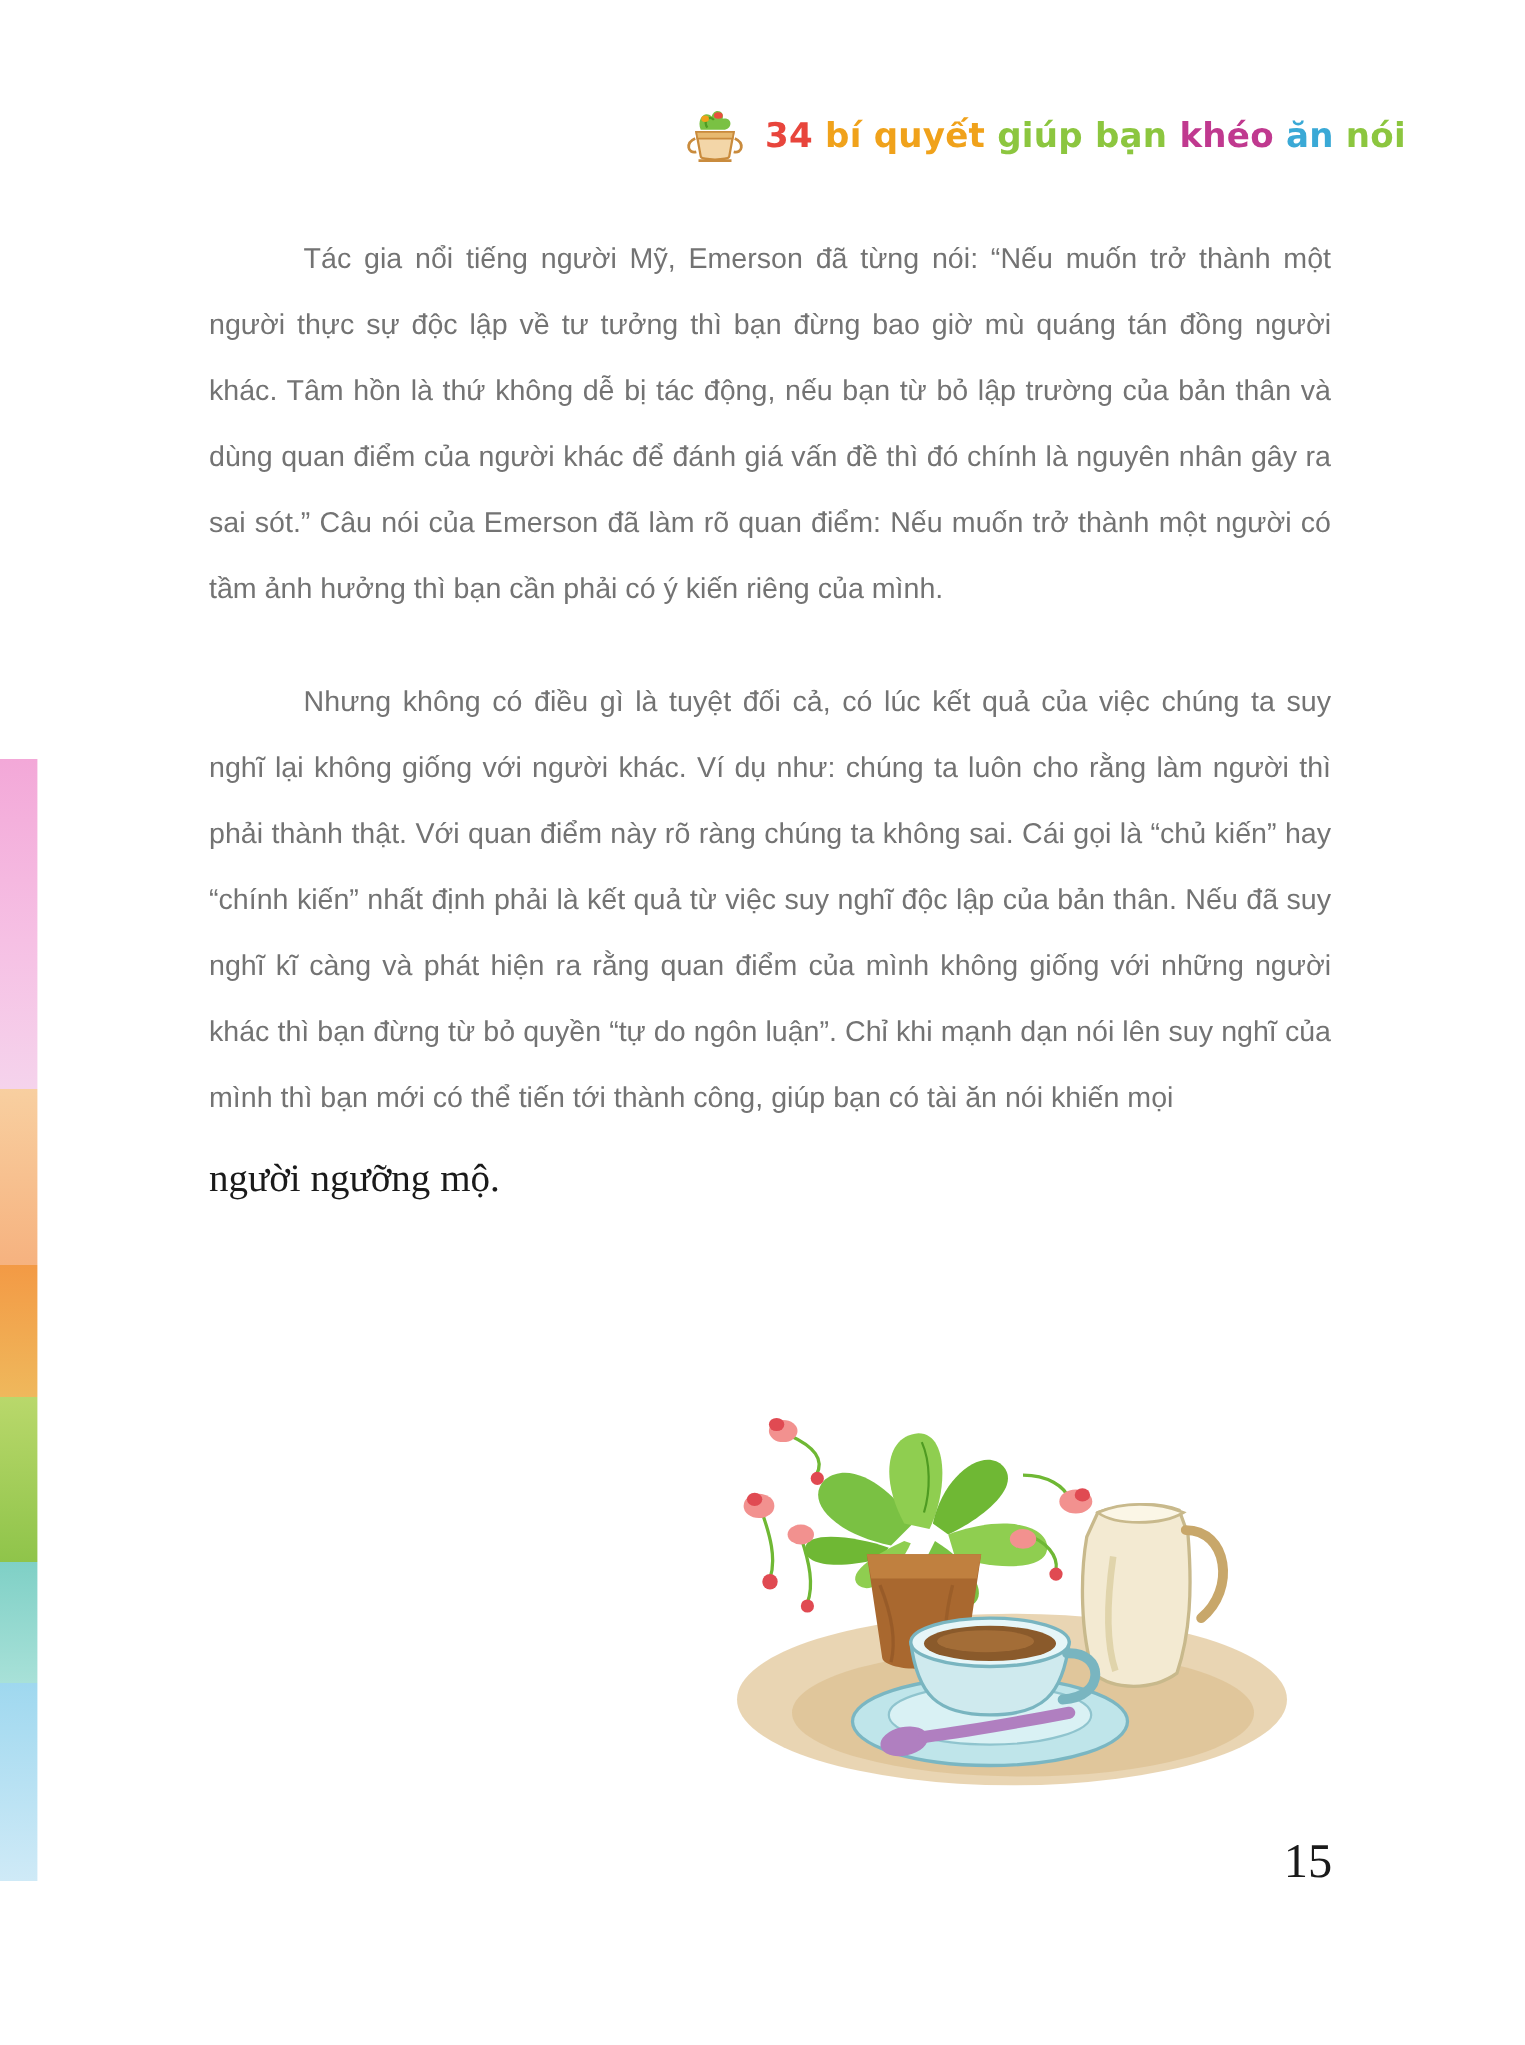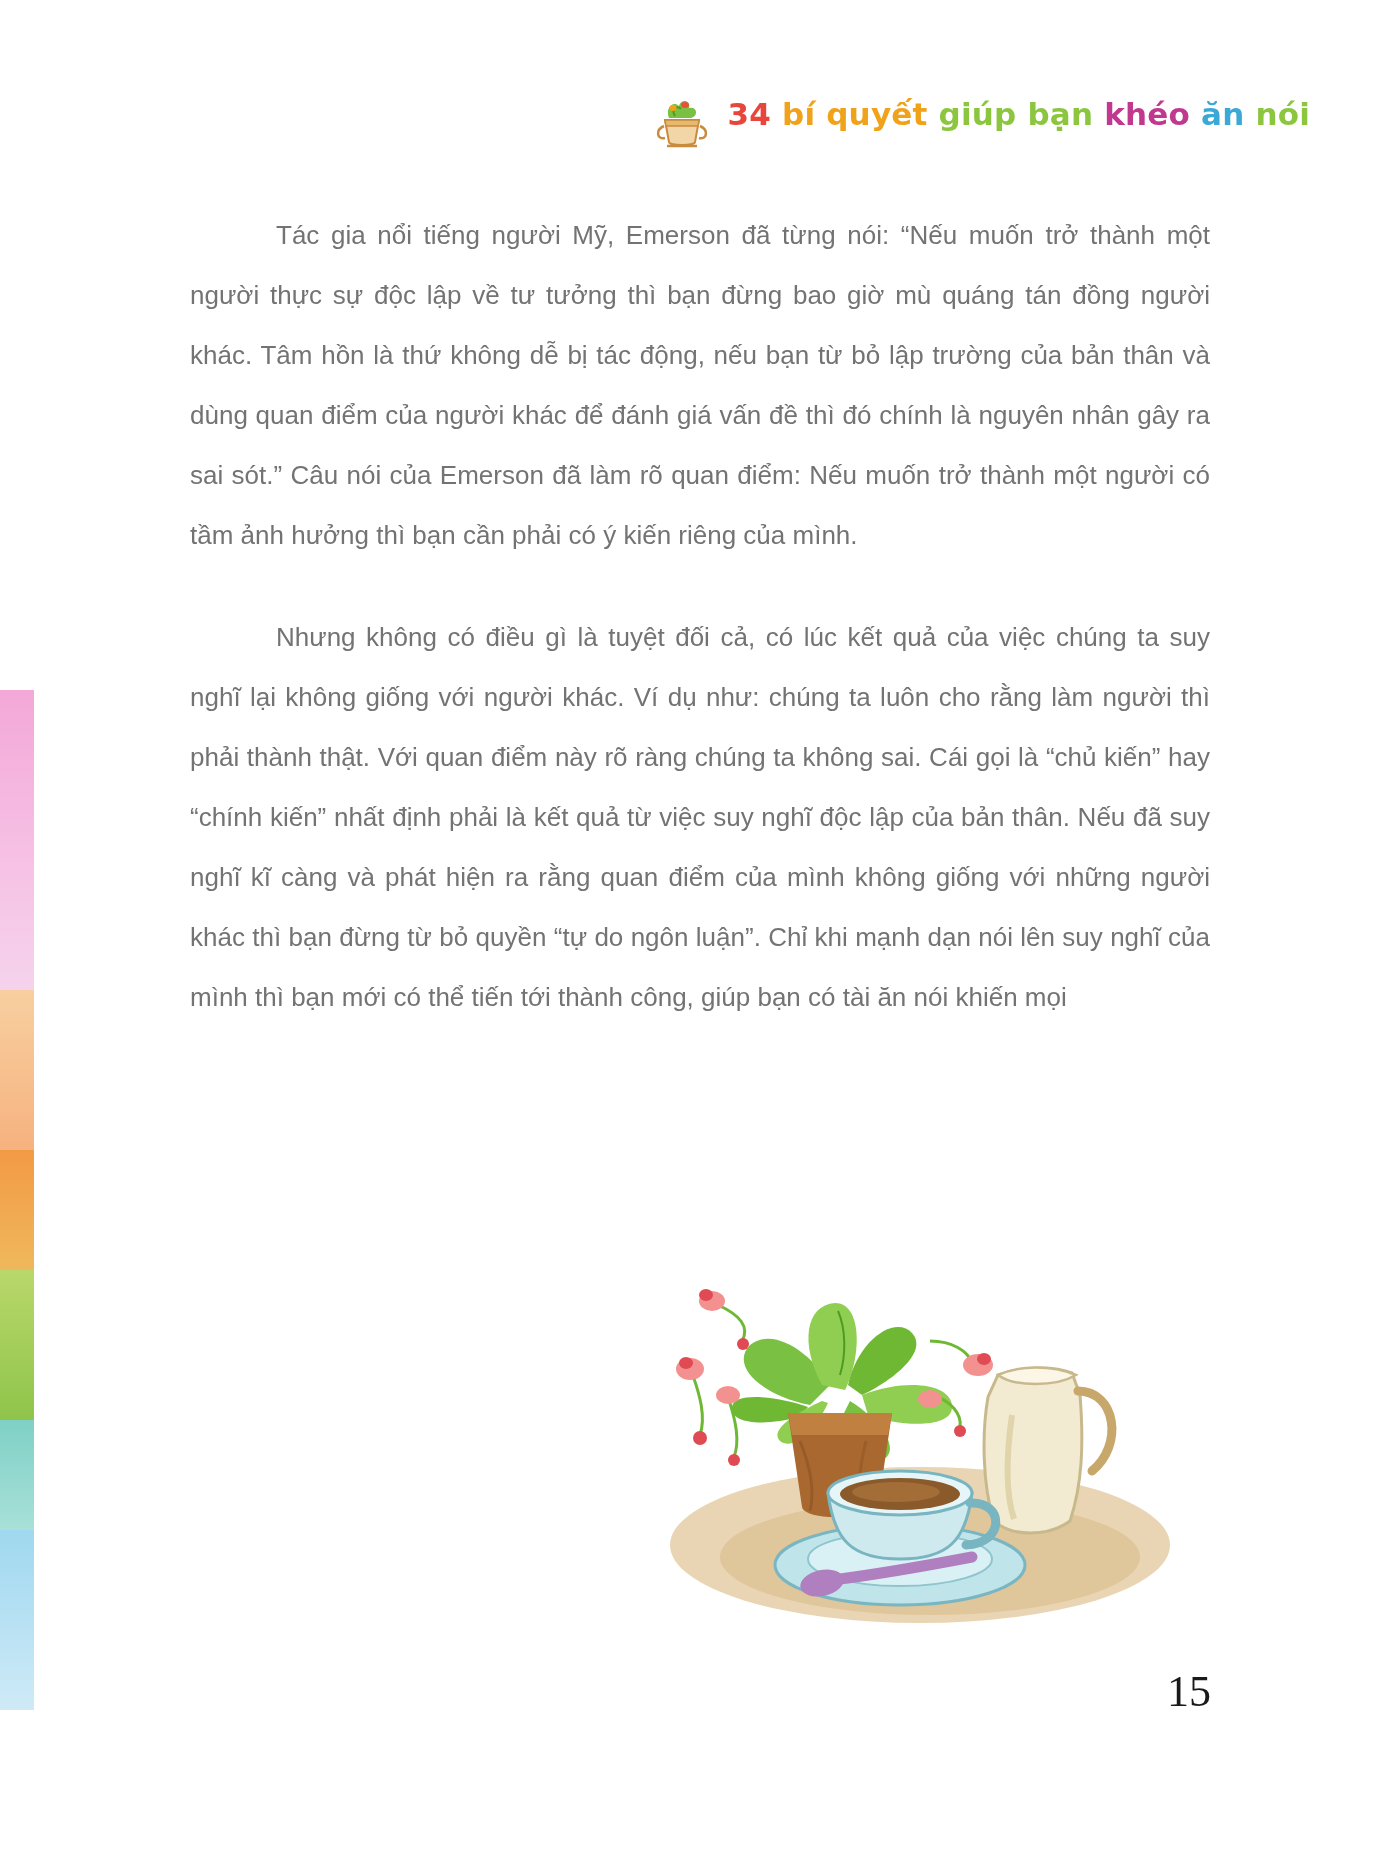--- a/index.html
+++ b/index.html
@@ -34,22 +34,23 @@
   .edge-blue   { top: 1530px; height: 180px; background: linear-gradient(180deg,#9fd8ef 0%, #cfeaf7 100%); }
   .edge-white2 { top: 1710px; height: 149px; background: #ffffff; }
 
   
   .header {
     position: absolute;
     top: 96px;
     left: 0;
     width: 1386px;
     display: flex;
+    align-items: center;
     justify-content: flex-end;
-    padding-right: 76px;
+    padding-right: 108px;
     box-sizing: border-box;
   }
   .header-icon {
     width: 62px;
     height: 56px;
     margin-right: 14px;
     position: relative;
     flex: 0 0 auto;
   }
   .header-title {
@@ -146,20 +147,21 @@
       <span class="hw-3">giúp bạn</span>
       <span class="hw-4">khéo</span>
       <span class="hw-5">ăn</span>
       <span class="hw-6">nói</span>
     </div>
   </div>
 
   <div class="body-col">
     <p class="para">Tác gia nổi tiếng người Mỹ, Emerson đã từng nói: “Nếu muốn trở thành một người thực sự độc lập về tư tưởng thì bạn đừng bao giờ mù quáng tán đồng người khác. Tâm hồn là thứ không dễ bị tác động, nếu bạn từ bỏ lập trường của bản thân và dùng quan điểm của người khác để đánh giá vấn đề thì đó chính là nguyên nhân gây ra sai sót.” Câu nói của Emerson đã làm rõ quan điểm: Nếu muốn trở thành một người có tầm ảnh hưởng thì bạn cần phải có ý kiến riêng của mình.</p>
     <p class="para second">Nhưng không có điều gì là tuyệt đối cả, có lúc kết quả của việc chúng ta suy nghĩ lại không giống với người khác. Ví dụ như: chúng ta luôn cho rằng làm người thì phải thành thật. Với quan điểm này rõ ràng chúng ta không sai. Cái gọi là “chủ kiến” hay “chính kiến” nhất định phải là kết quả từ việc suy nghĩ độc lập của bản thân. Nếu đã suy nghĩ kĩ càng và phát hiện ra rằng quan điểm của mình không giống với những người khác thì bạn đừng từ bỏ quyền “tự do ngôn luận”. Chỉ khi mạnh dạn nói lên suy nghĩ của mình thì bạn mới có thể tiến tới thành công, giúp bạn có tài ăn nói khiến mọi</p>
+    <div class="tail-line">người ngưỡng mộ.</div>
   </div>
 
   <div class="illus">
     <svg width="620" height="430" viewBox="0 0 620 430" xmlns="http://www.w3.org/2000/svg">
 
       <polygon points="30,75 90,20 250,8 470,30 600,90 612,230 570,360 430,418 190,410 60,330 12,200" fill="#ffffff"></polygon>
 
       <ellipse cx="320" cy="300" rx="250" ry="78" fill="#e2c79a" opacity="0.75"></ellipse>
       <ellipse cx="330" cy="312" rx="210" ry="58" fill="#d9b986" opacity="0.55"></ellipse>
 

